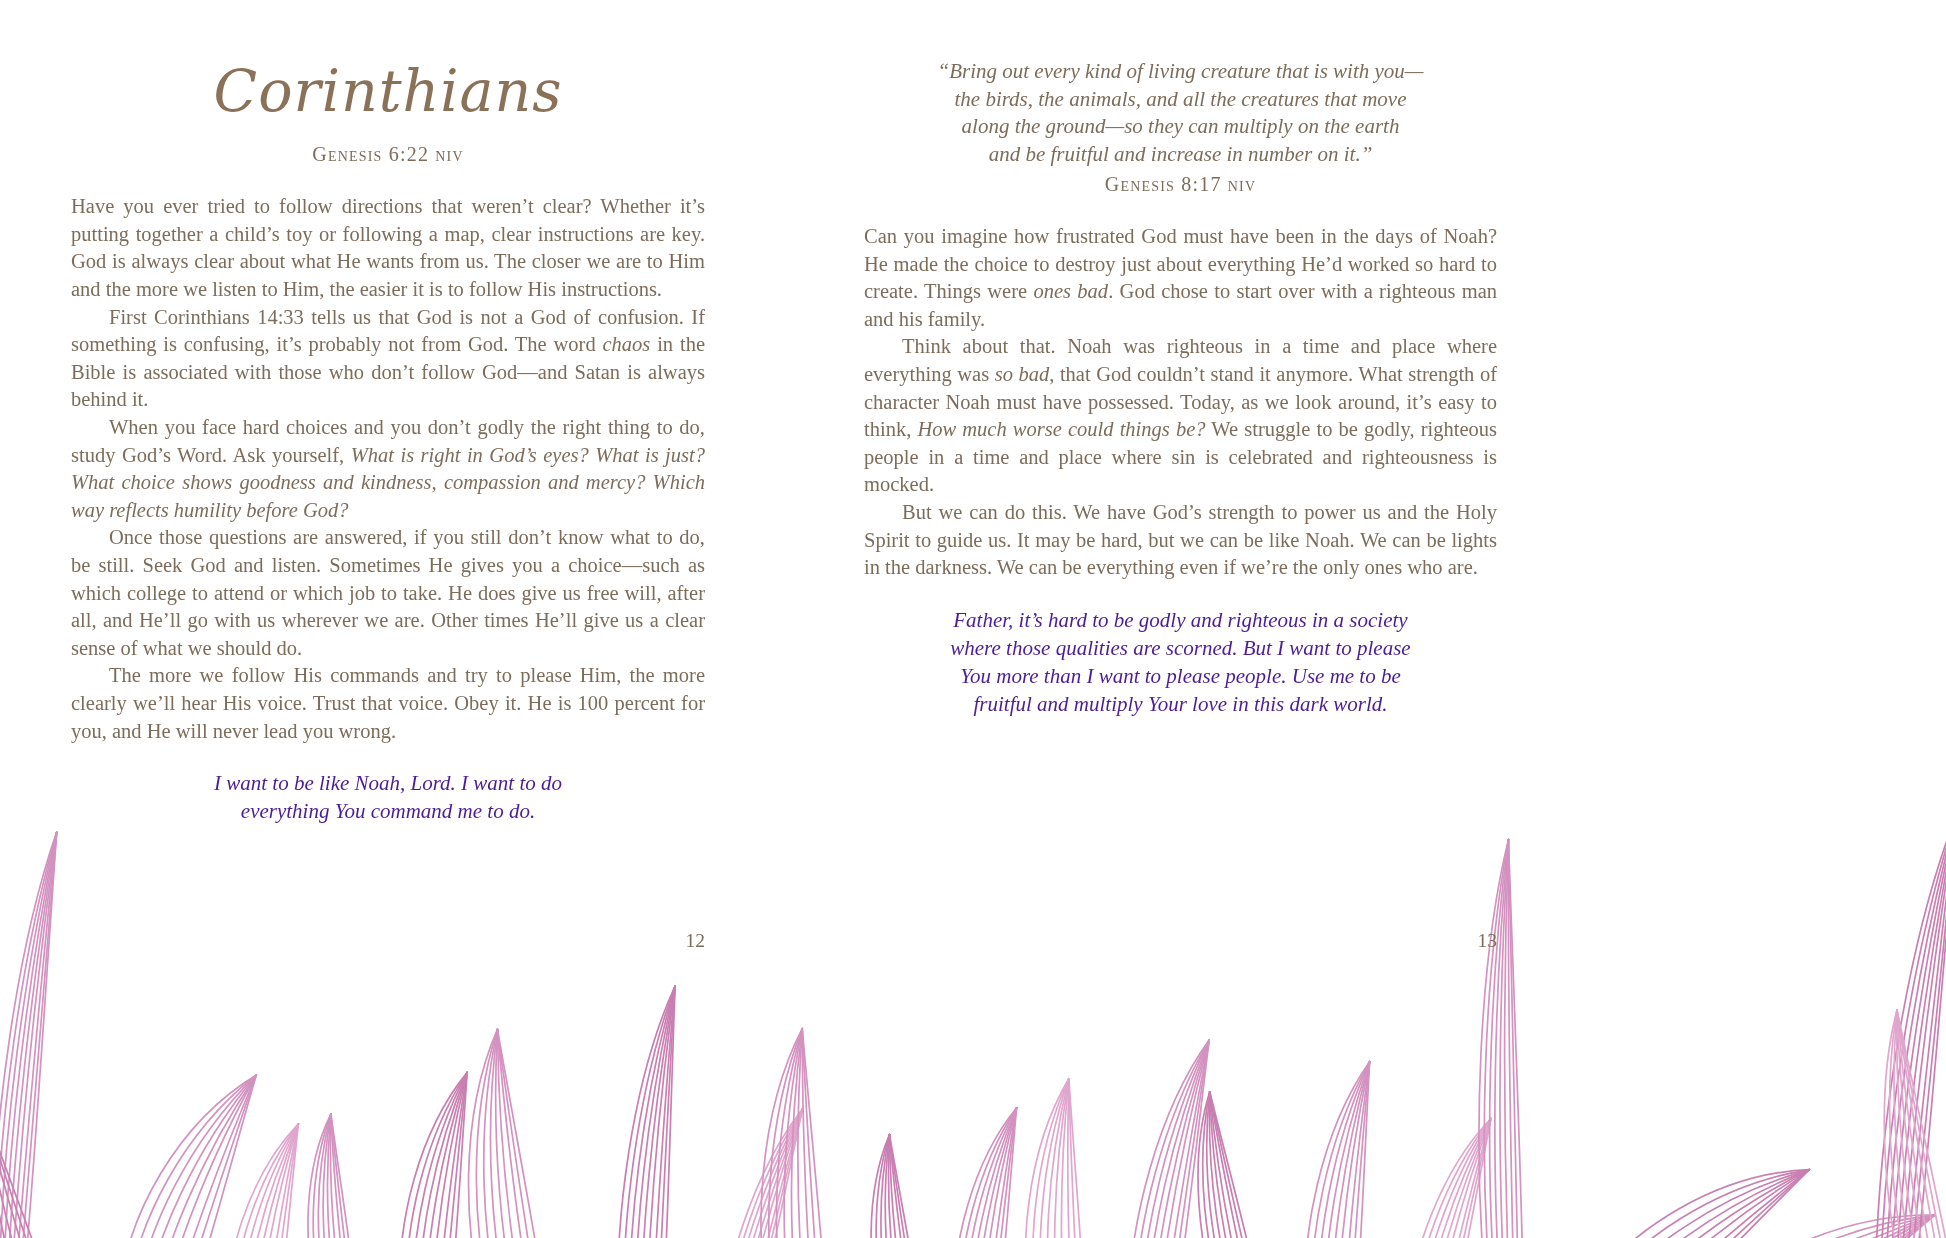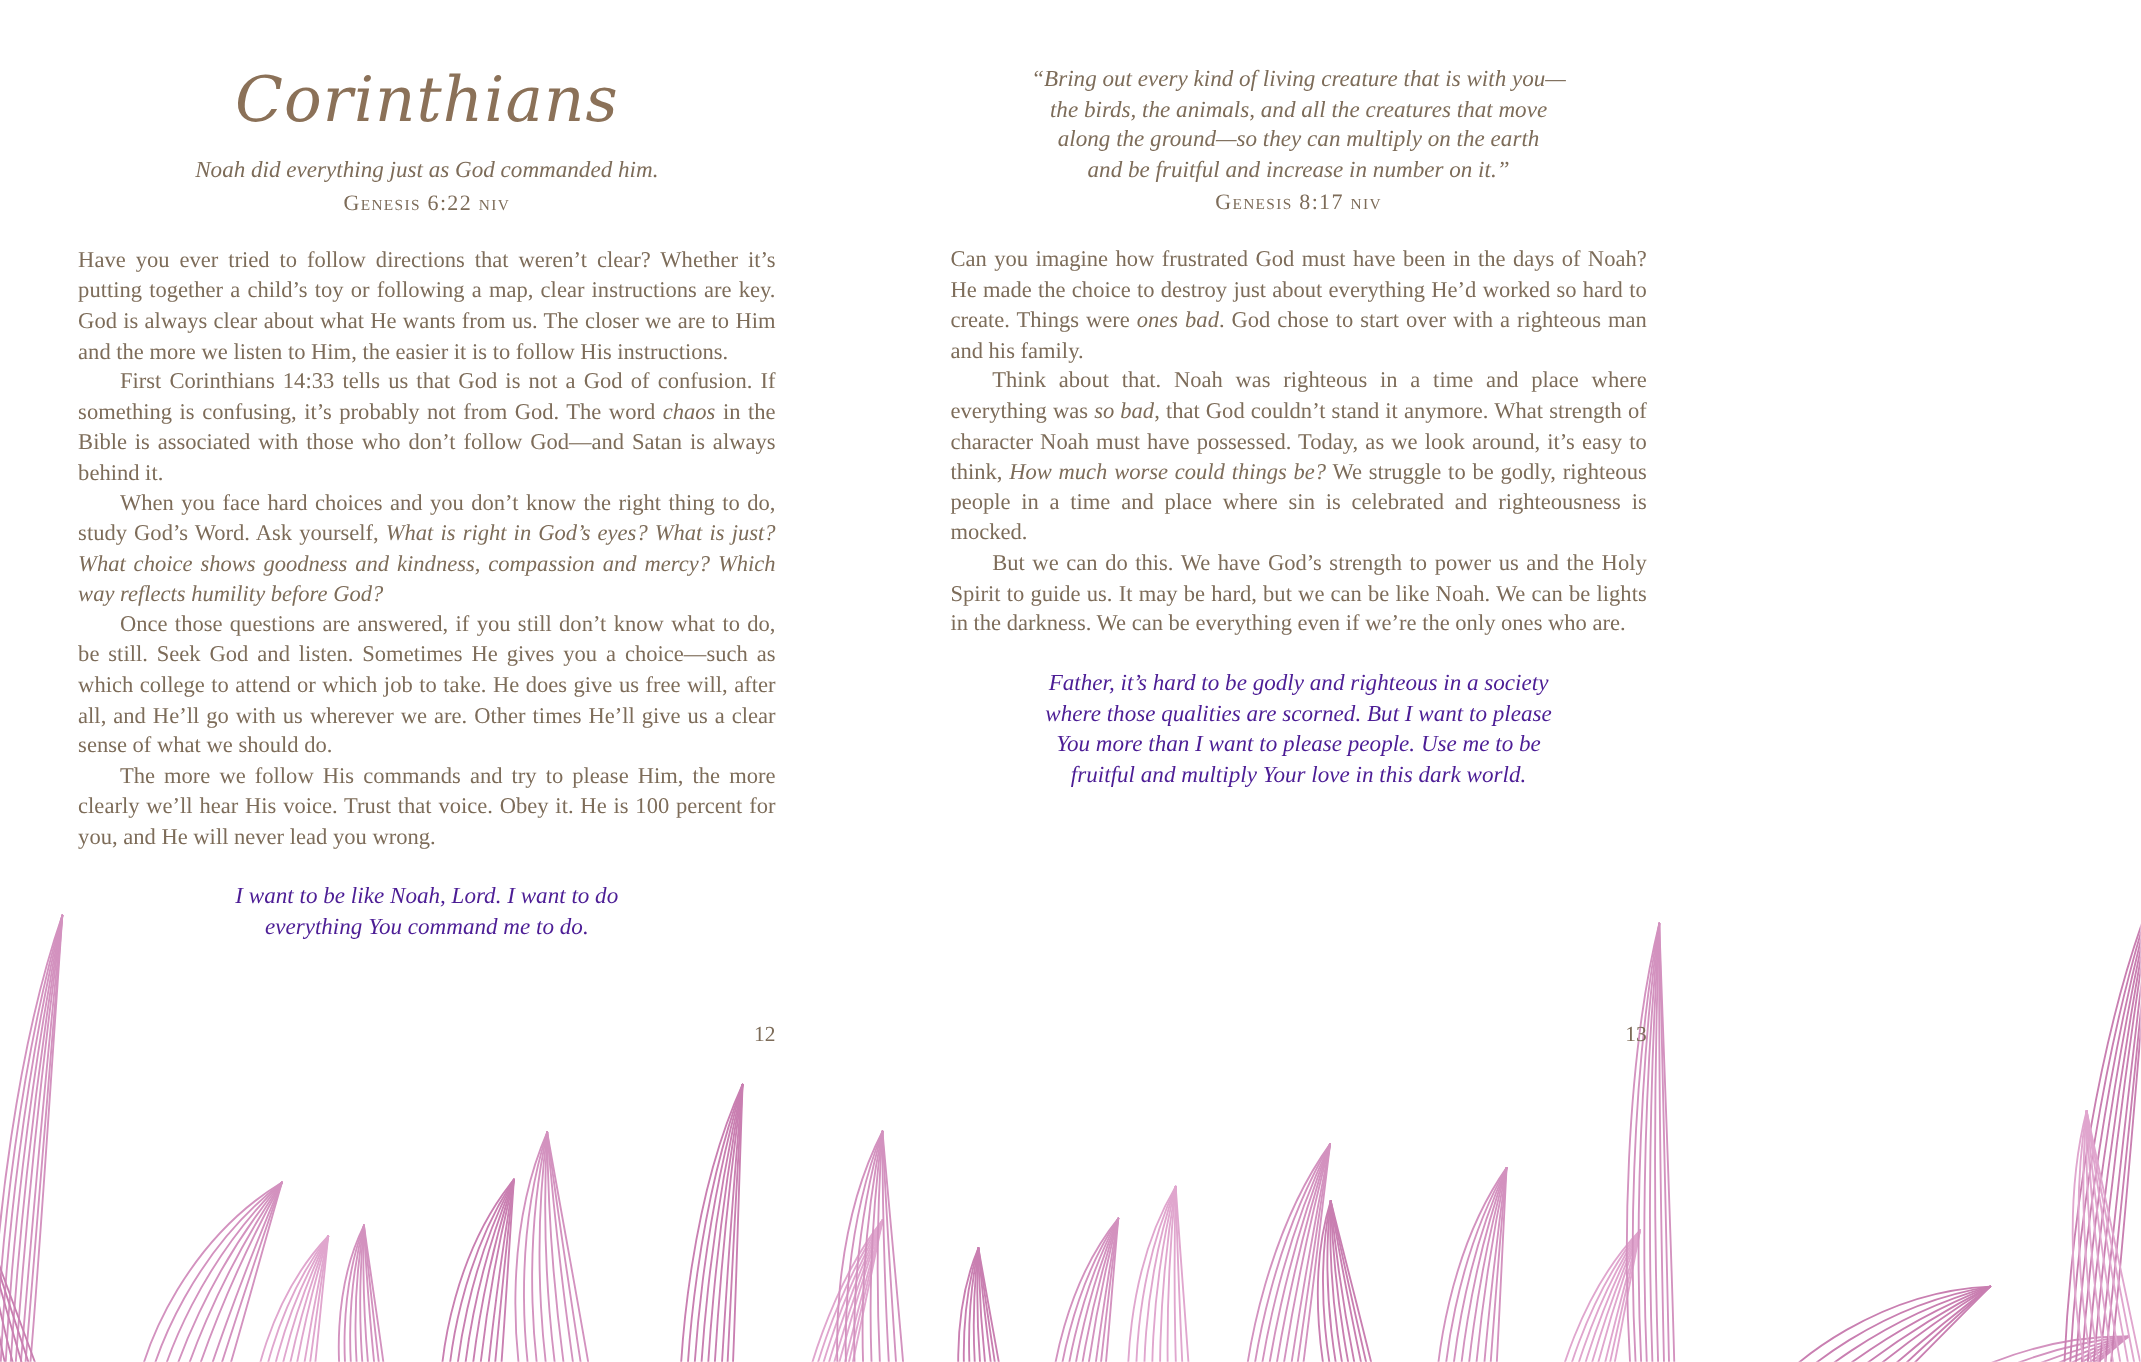--- a/index.html
+++ b/index.html
@@ -49,26 +49,25 @@
   }
   .floral path{fill:none;stroke-width:1.7;vector-effect:non-scaling-stroke;stroke-linecap:round;}
 </style>
 </head>
 <body>
 
 <main>
 
   <section class="page left">
     <h1 class="title">Corinthians</h1>
-    <p class="verse">Noah did everything just as God commanded him.</p>
     <p class="ref">Genesis 6:22 niv</p>
     <div class="bodytext">
       <p class="para first"><span>Have you ever tried to follow directions that weren’t clear? Whether it’s putting together a child’s toy or following a map, clear instructions are key. God is always clear about what He wants from us. The closer we are to Him and the more we listen to Him, the easier it is to follow His instructions.</span></p>
       <p class="para"><span>First Corinthians 14:33 tells us that God is not a God of confusion. If something is confusing, it’s probably not from God. The word </span><em>chaos</em><span> in the Bible is associated with those who don’t follow God—and Satan is always behind it.</span></p>
-      <p class="para"><span>When you face hard choices and you don’t know the right thing to do, study God’s Word. Ask yourself, </span><em>What is right in God’s eyes? What is just? What choice shows goodness and kindness, compassion and mercy? Which way reflects humility before God?</em></p>
+      <p class="para"><span>When you face hard choices and you don’t godly the right thing to do, study God’s Word. Ask yourself, </span><em>What is right in God’s eyes? What is just? What choice shows goodness and kindness, compassion and mercy? Which way reflects humility before God?</em></p>
       <p class="para"><span>Once those questions are answered, if you still don’t know what to do, be still. Seek God and listen. Sometimes He gives you a choice—such as which college to attend or which job to take. He does give us free will, after all, and He’ll go with us wherever we are. Other times He’ll give us a clear sense of what we should do.</span></p>
       <p class="para"><span>The more we follow His commands and try to please Him, the more clearly we’ll hear His voice. Trust that voice. Obey it. He is 100 percent for you, and He will never lead you wrong.</span></p>
     </div>
     <p class="prayer">I want to be like Noah, Lord. I want to do<br>everything You command me to do.</p>
     <p class="pageno">12</p>
   </section>
 
   <section class="page right">
     <p class="verse">“Bring out every kind of living creature that is with you—<br>the birds, the animals, and all the creatures that move<br>along the ground—so they can multiply on the earth<br>and be fruitful and increase in number on it.”</p>
     <p class="ref">Genesis 8:17 niv</p>

